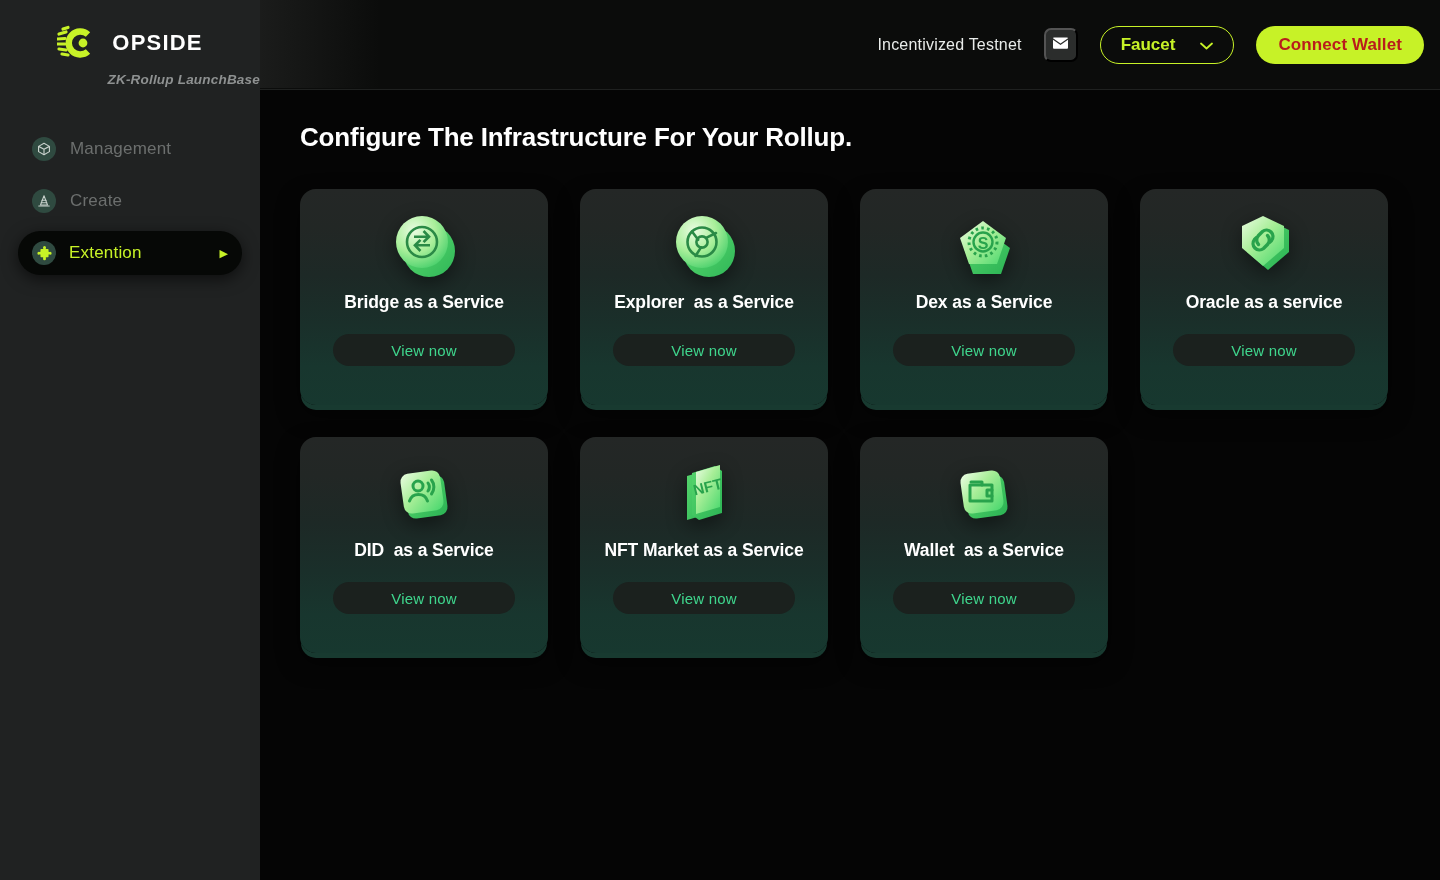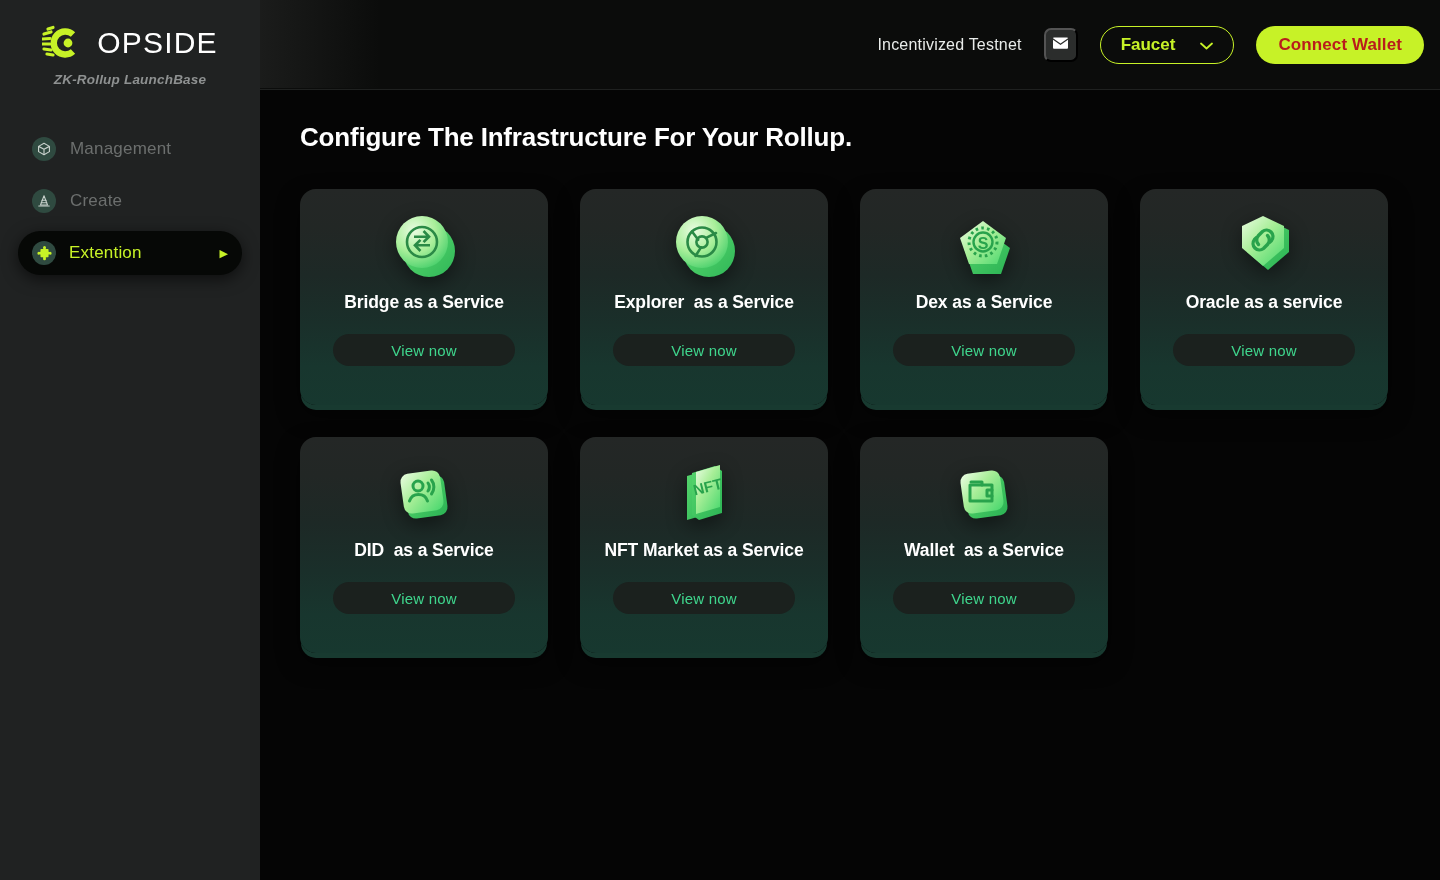--- a/index.html
+++ b/index.html
@@ -19,28 +19,28 @@
     position: relative;
     z-index: 5;
   }
   .brand { padding-top: 22px; text-align: center; }
   .brand-row {
     display: flex; align-items: center; justify-content: center; gap: 9px;
     height: 42px;
   }
   .brand-mark { width: 46px; height: 40px; display: block; }
   .brand-word {
-    font-size: 30px; font-weight: 400; color: #ffffff;
+    font-size: 22px; font-weight: 700; color: #ffffff;
     letter-spacing: 1.2px; line-height: 1;
     font-family: "Liberation Sans", sans-serif;
   }
   .brand-sub {
     margin-top: 8px;
     font-size: 13.5px; font-weight: 700; font-style: italic;
-    color: #8e9191; letter-spacing: .2px;
+    color: #8e9191; letter-spacing: .2px; text-align: right;
   }
 
   .nav { margin-top: 40px; padding: 0 18px; }
   .nav-item {
     display: flex; align-items: center; gap: 14px;
     height: 44px; padding: 0 14px; margin-bottom: 8px;
     border-radius: 22px; cursor: pointer;
     position: relative;
   }
   .nav-item .ic {

